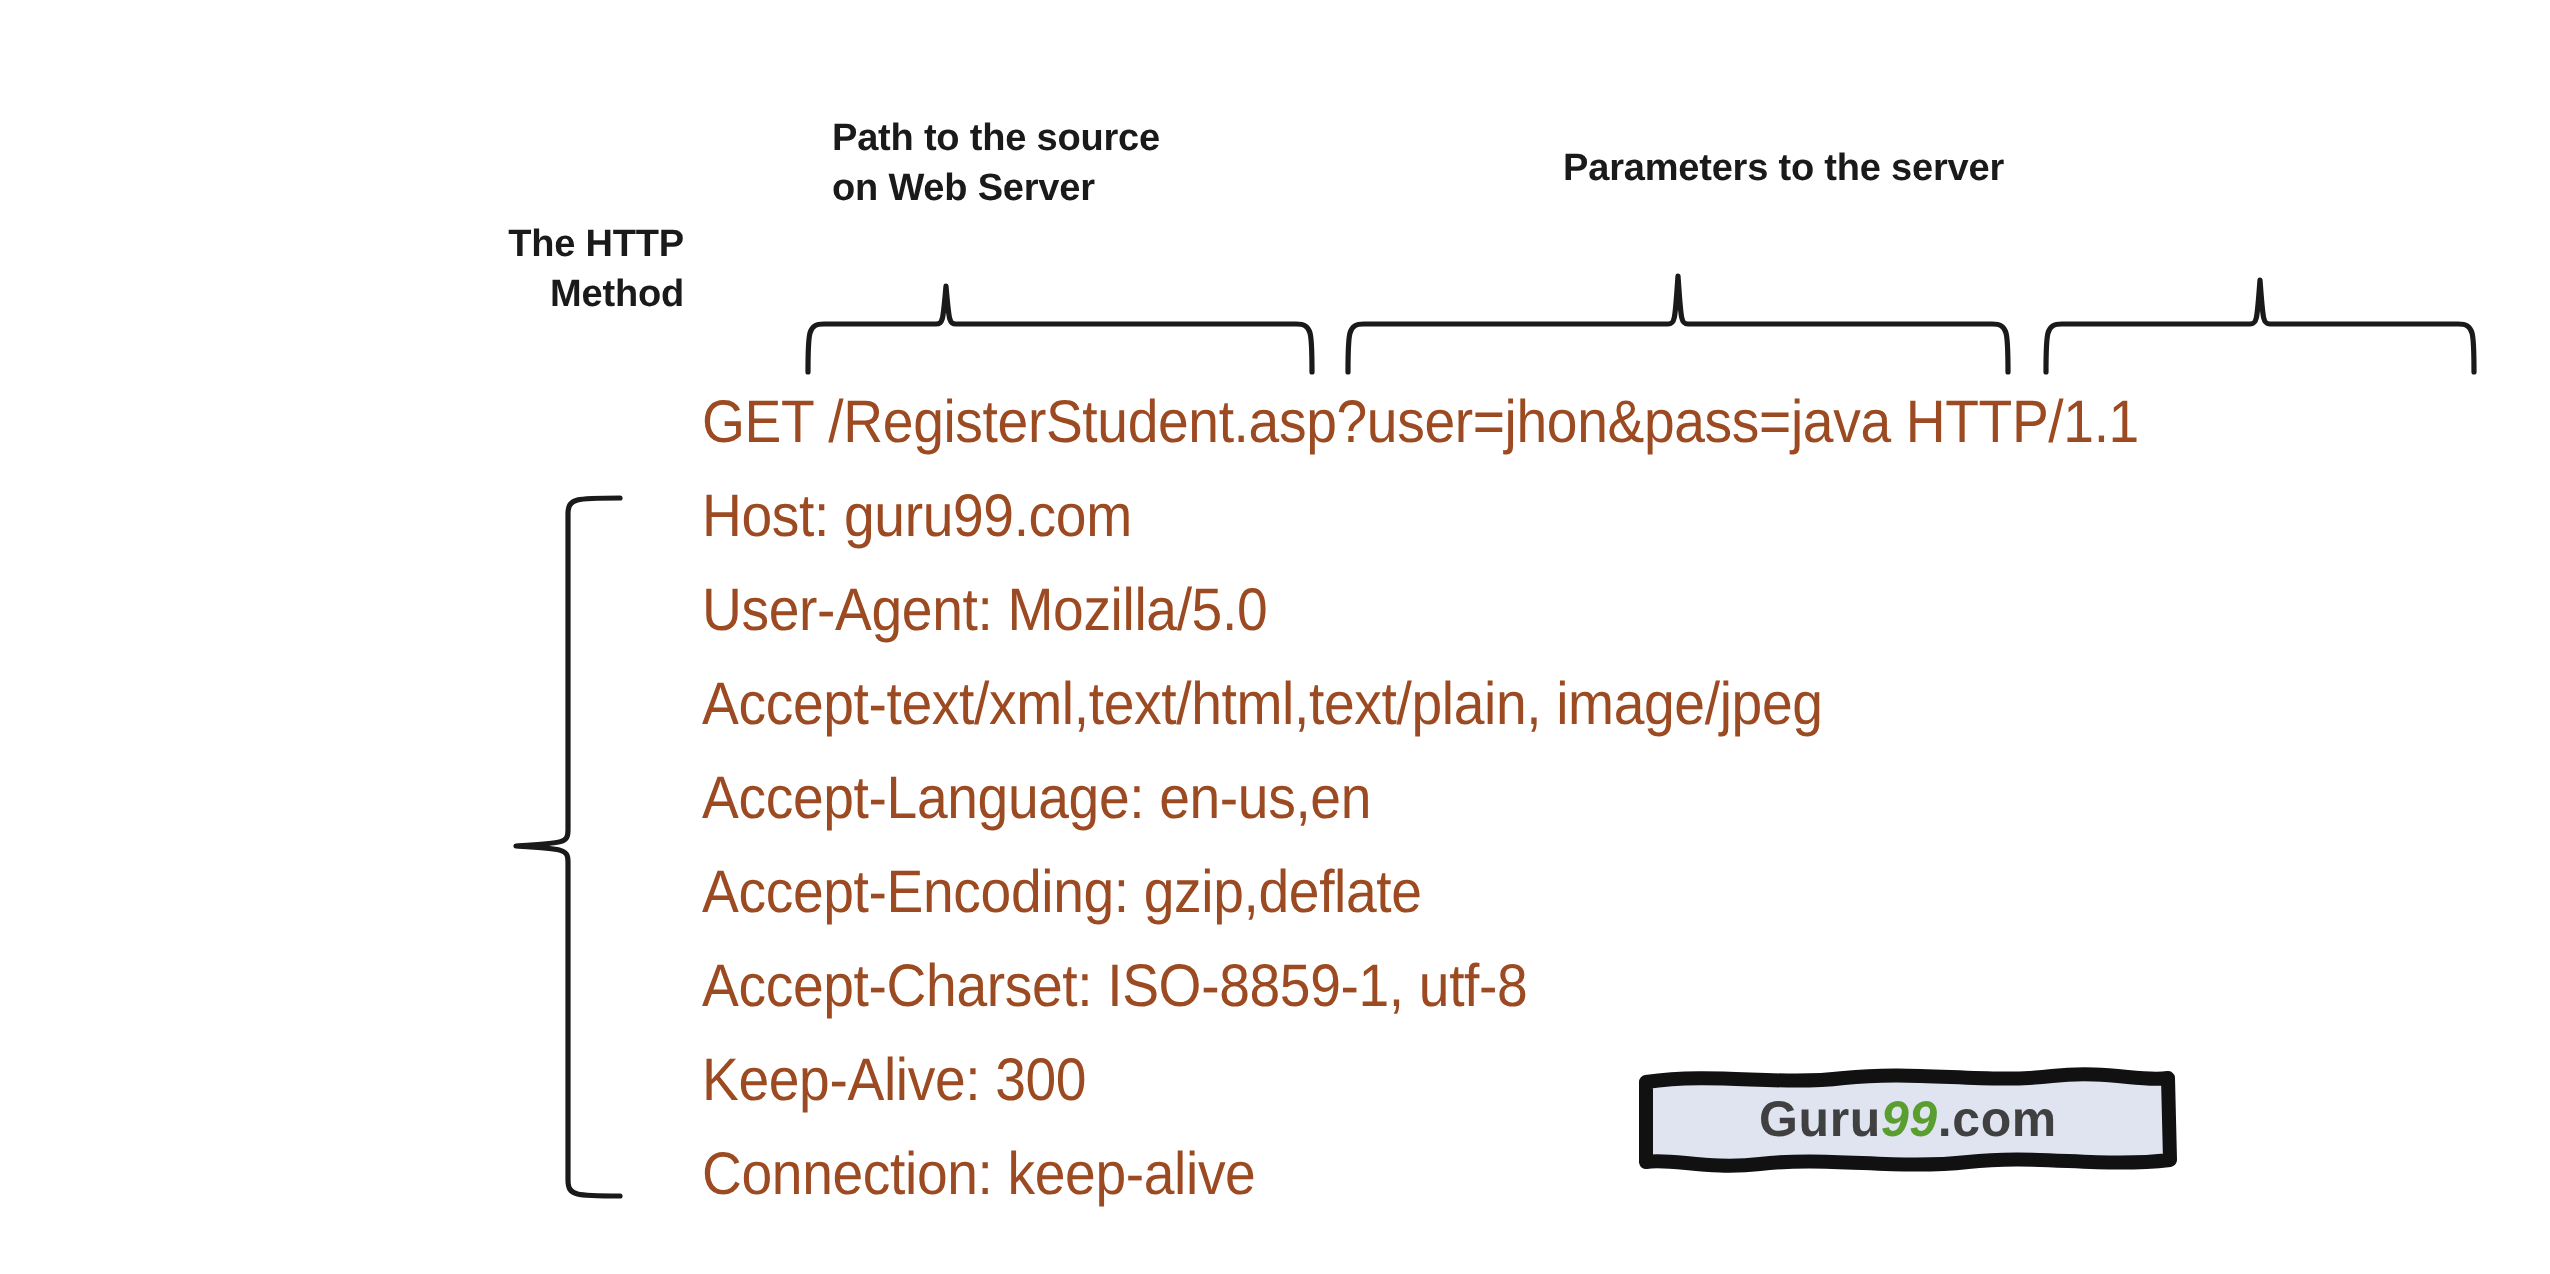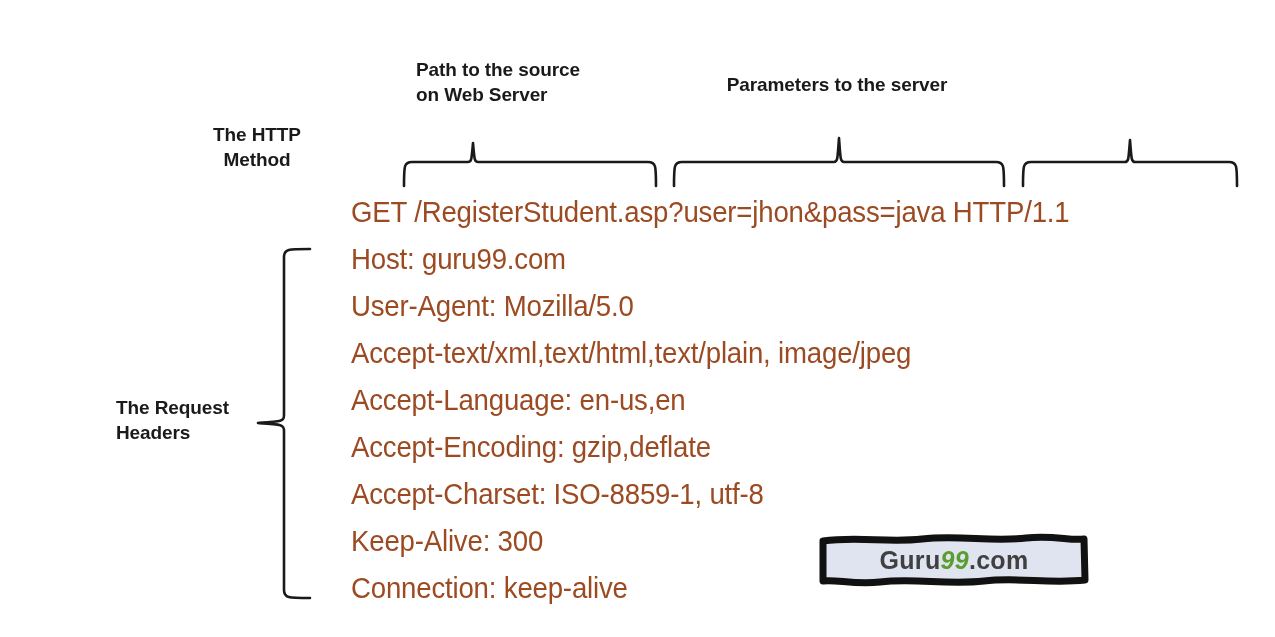--- a/index.html
+++ b/index.html
@@ -25,23 +25,23 @@
     position: absolute;
     color: #1a1a1a;
     font-weight: bold;
     font-size: 19px;
     line-height: 25px;
     font-family: "Liberation Sans", sans-serif;
     letter-spacing: -0.1px;
     white-space: pre-line;
   }
 
-  #anno-method      { left: 172px; top: 122px; width: 170px; text-align: center; }
+  #anno-method      { left: 172px; top: 110px; width: 170px; text-align: right; }
   #anno-path        { left: 416px; top: 57px;  width: 240px; text-align: left; }
-  #anno-params      { left: 672px; top: 72px;  width: 330px; text-align: center; }
+  #anno-params      { left: 672px; top: 72px;  width: 330px; text-align: right; }
   #anno-protocol    { left: 1018px; top: 57px; width: 230px; text-align: center; }
   #anno-reqheaders  { left: 116px; top: 395px; width: 150px; text-align: left; }
 
   
   #request-block {
     position: absolute;
     left: 316px;
     top: 188px;
     width: 940px;
     margin-left: 35px;
@@ -104,22 +104,20 @@
 
   <div class="anno" id="anno-method">The HTTP
 Method</div>
 
   <div class="anno" id="anno-path">Path to the source
 on Web Server</div>
 
   <div class="anno" id="anno-params">Parameters to the server</div>
 
 
-  <div class="anno" id="anno-reqheaders">The Request
-Headers</div>
 
   <svg id="braces" viewBox="0 0 1275 637">
 
     <path d="M 404 186
              C 404 166, 404 162, 412 162
              L 468 162
              C 471.5 162, 471.5 160, 473 143
              C 474.5 160, 474.5 162, 478 162
              L 648 162
              C 656 162, 656 166, 656 186"></path>

